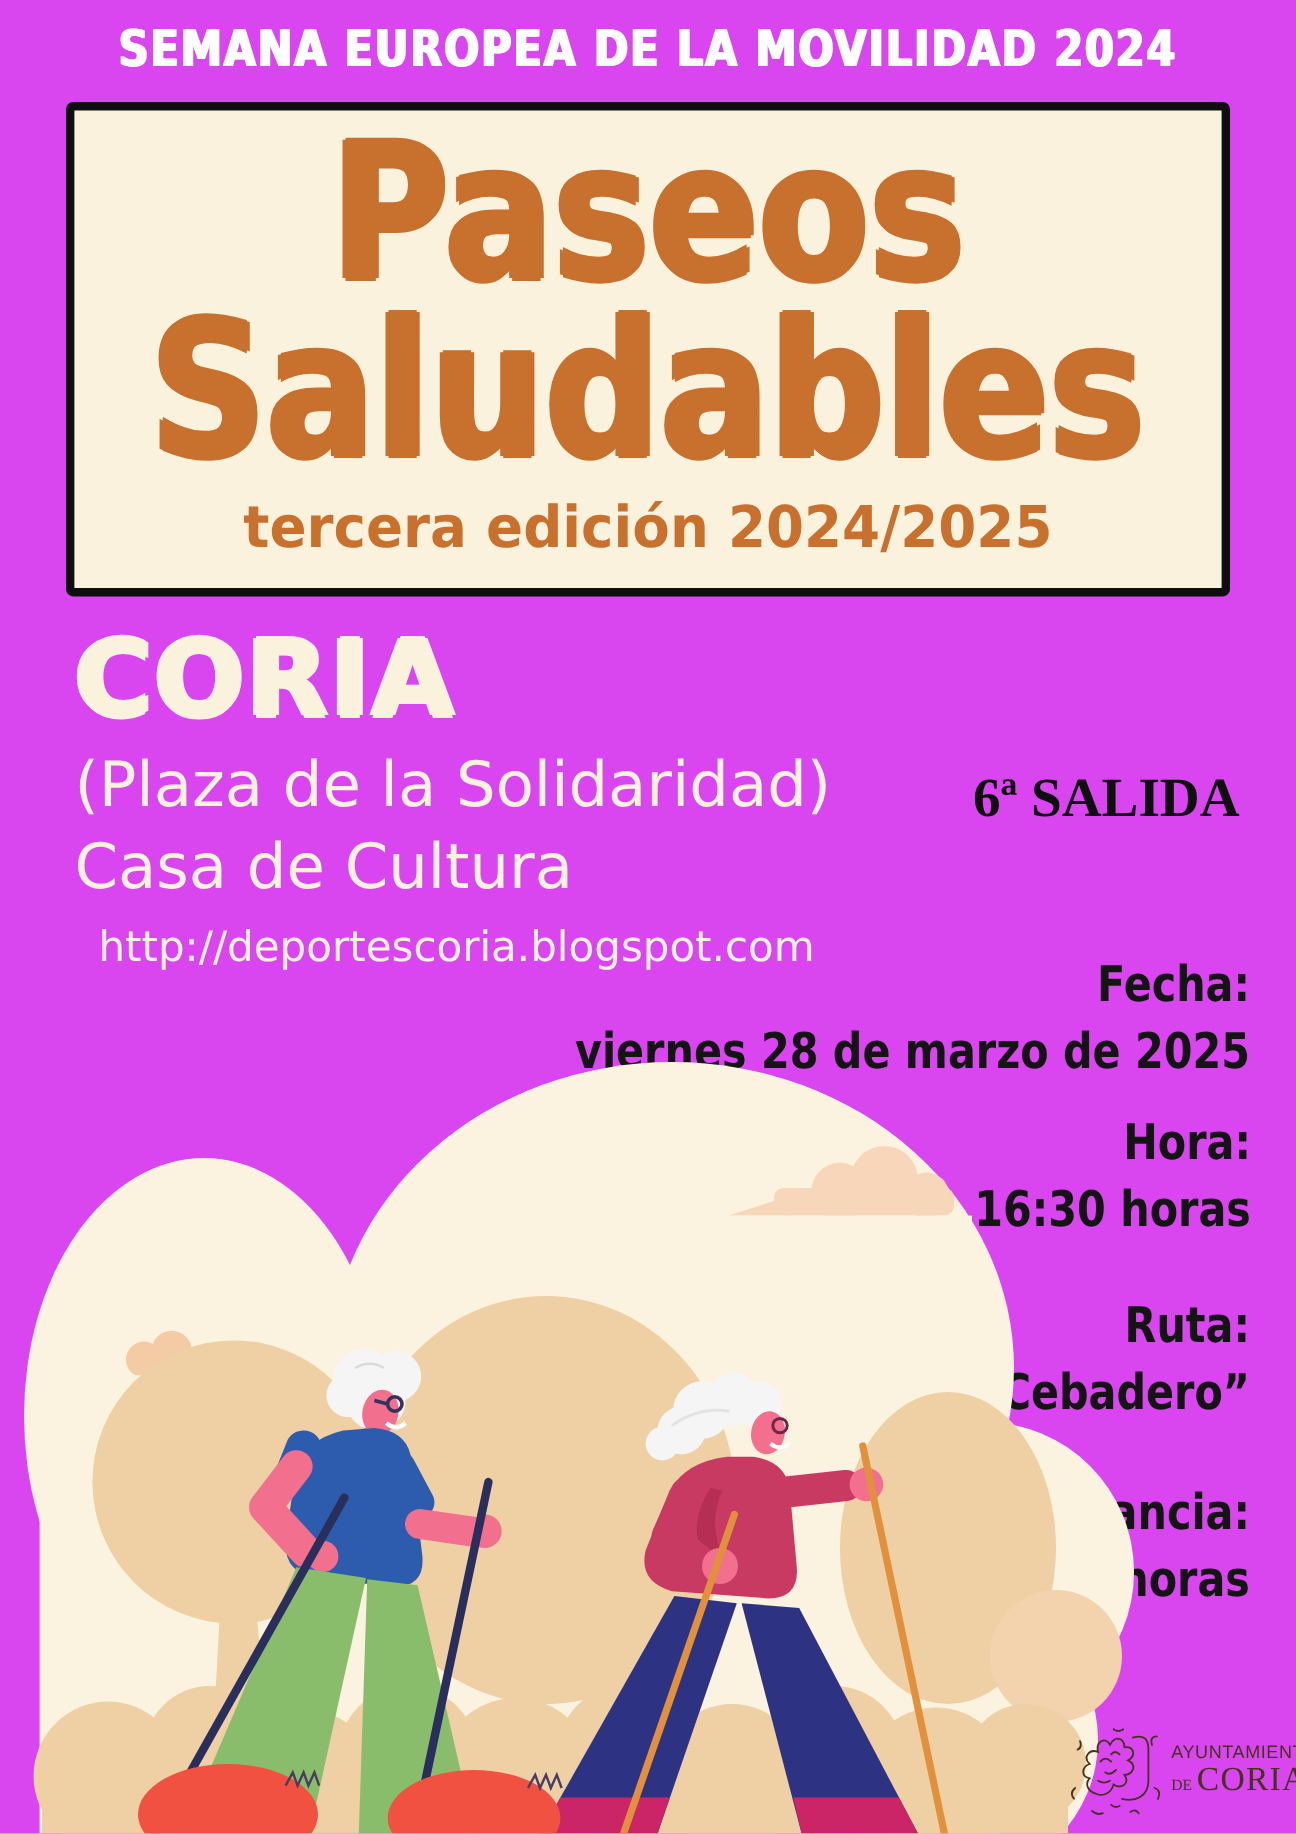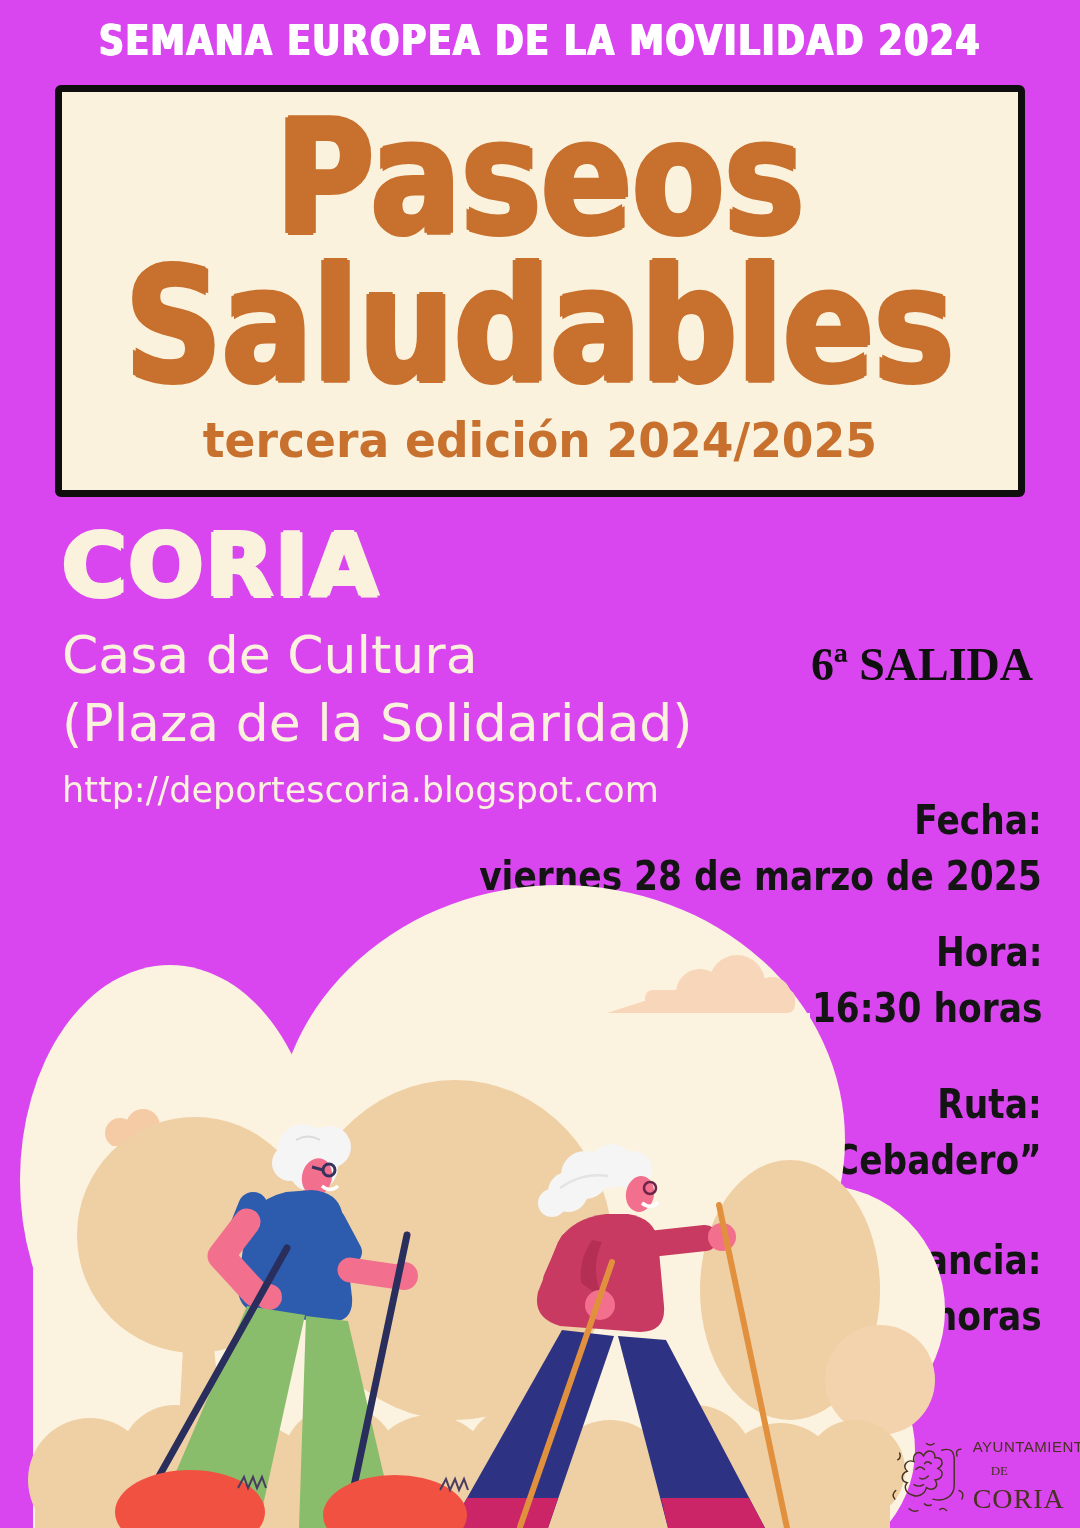--- a/index.html
+++ b/index.html
@@ -21,60 +21,60 @@
     transform:scaleX(0.85);transform-origin:center;white-space:nowrap;
     text-shadow:3px 0 currentColor,-3px 0 currentColor,0 2px currentColor,0 -2px currentColor;}
   .title-sub{margin-top:12px;font-size:48px;font-weight:bold;color:#C8702E;
     transform:scaleX(0.95);white-space:nowrap;}
 
   
   .loc{position:absolute;left:62px;top:518px;color:#FAF2DC;}
   .loc-city{font-size:88px;font-weight:bold;letter-spacing:2px;line-height:96px;
     text-shadow:2.5px 0 currentColor,-2.5px 0 currentColor,0 2px currentColor,0 -2px currentColor;}
   .loc-venue{font-size:52px;line-height:54px;margin-top:14px;white-space:nowrap;}
-  .loc-url{font-size:35px;margin-top:20px;white-space:nowrap;}
+  .loc-url{font-size:35px;margin-top:20px;white-space:nowrap;margin-left:20px;}
 
   
   .salida{position:absolute;right:47px;top:638px;font-family:Liberation Serif, serif;
     font-weight:bold;font-size:46px;color:#0F0F0F;white-space:nowrap;}
 
   
   .info-block{position:absolute;right:38px;text-align:right;color:#141414;
     font-weight:bold;font-size:41px;line-height:49px;white-space:nowrap;
     transform:scaleX(0.84);transform-origin:right center;}
   .info-value{margin-top:7px;}
 
   
   .scene{position:absolute;left:0;top:880px;width:1080px;height:648px;}
 
   
   .logo{position:absolute;left:890px;top:1438px;display:flex;align-items:center;color:#46321E;}
   .logo-text{margin-left:6px;}
   .logo-l1{font-family:"Liberation Sans",sans-serif;font-size:15px;letter-spacing:0.5px;line-height:18px;}
   .logo-l2{font-family:"Liberation Serif",serif;line-height:28px;}
-  .logo-de{font-size:13px;margin-left:18px;}
+  .logo-de{font-size:13px;}
   .logo-coria{font-size:28px;letter-spacing:1px;}
 </style>
 </head>
 <body>
 
 <div id="poster">
 
   <div class="banner">SEMANA EUROPEA DE LA MOVILIDAD 2024</div>
 
   <div class="title-box">
     <div class="title-line">Paseos</div>
     <div class="title-line">Saludables</div>
     <div class="title-sub">tercera edición 2024/2025</div>
   </div>
 
   <div class="loc">
     <div class="loc-city">CORIA</div>
+    <div class="loc-venue">(Plaza de la Solidaridad)</div>
     <div class="loc-venue">Casa de Cultura</div>
-    <div class="loc-venue">(Plaza de la Solidaridad)</div>
     <div class="loc-url">http://deportescoria.blogspot.com</div>
   </div>
 
   <div class="salida">6ª SALIDA</div>
 
   <div class="info-block" style="top:796px;">
     <div>Fecha:</div>
     <div class="info-value">viernes 28 de marzo de 2025</div>
   </div>
   <div class="info-block" style="top:928px;">

